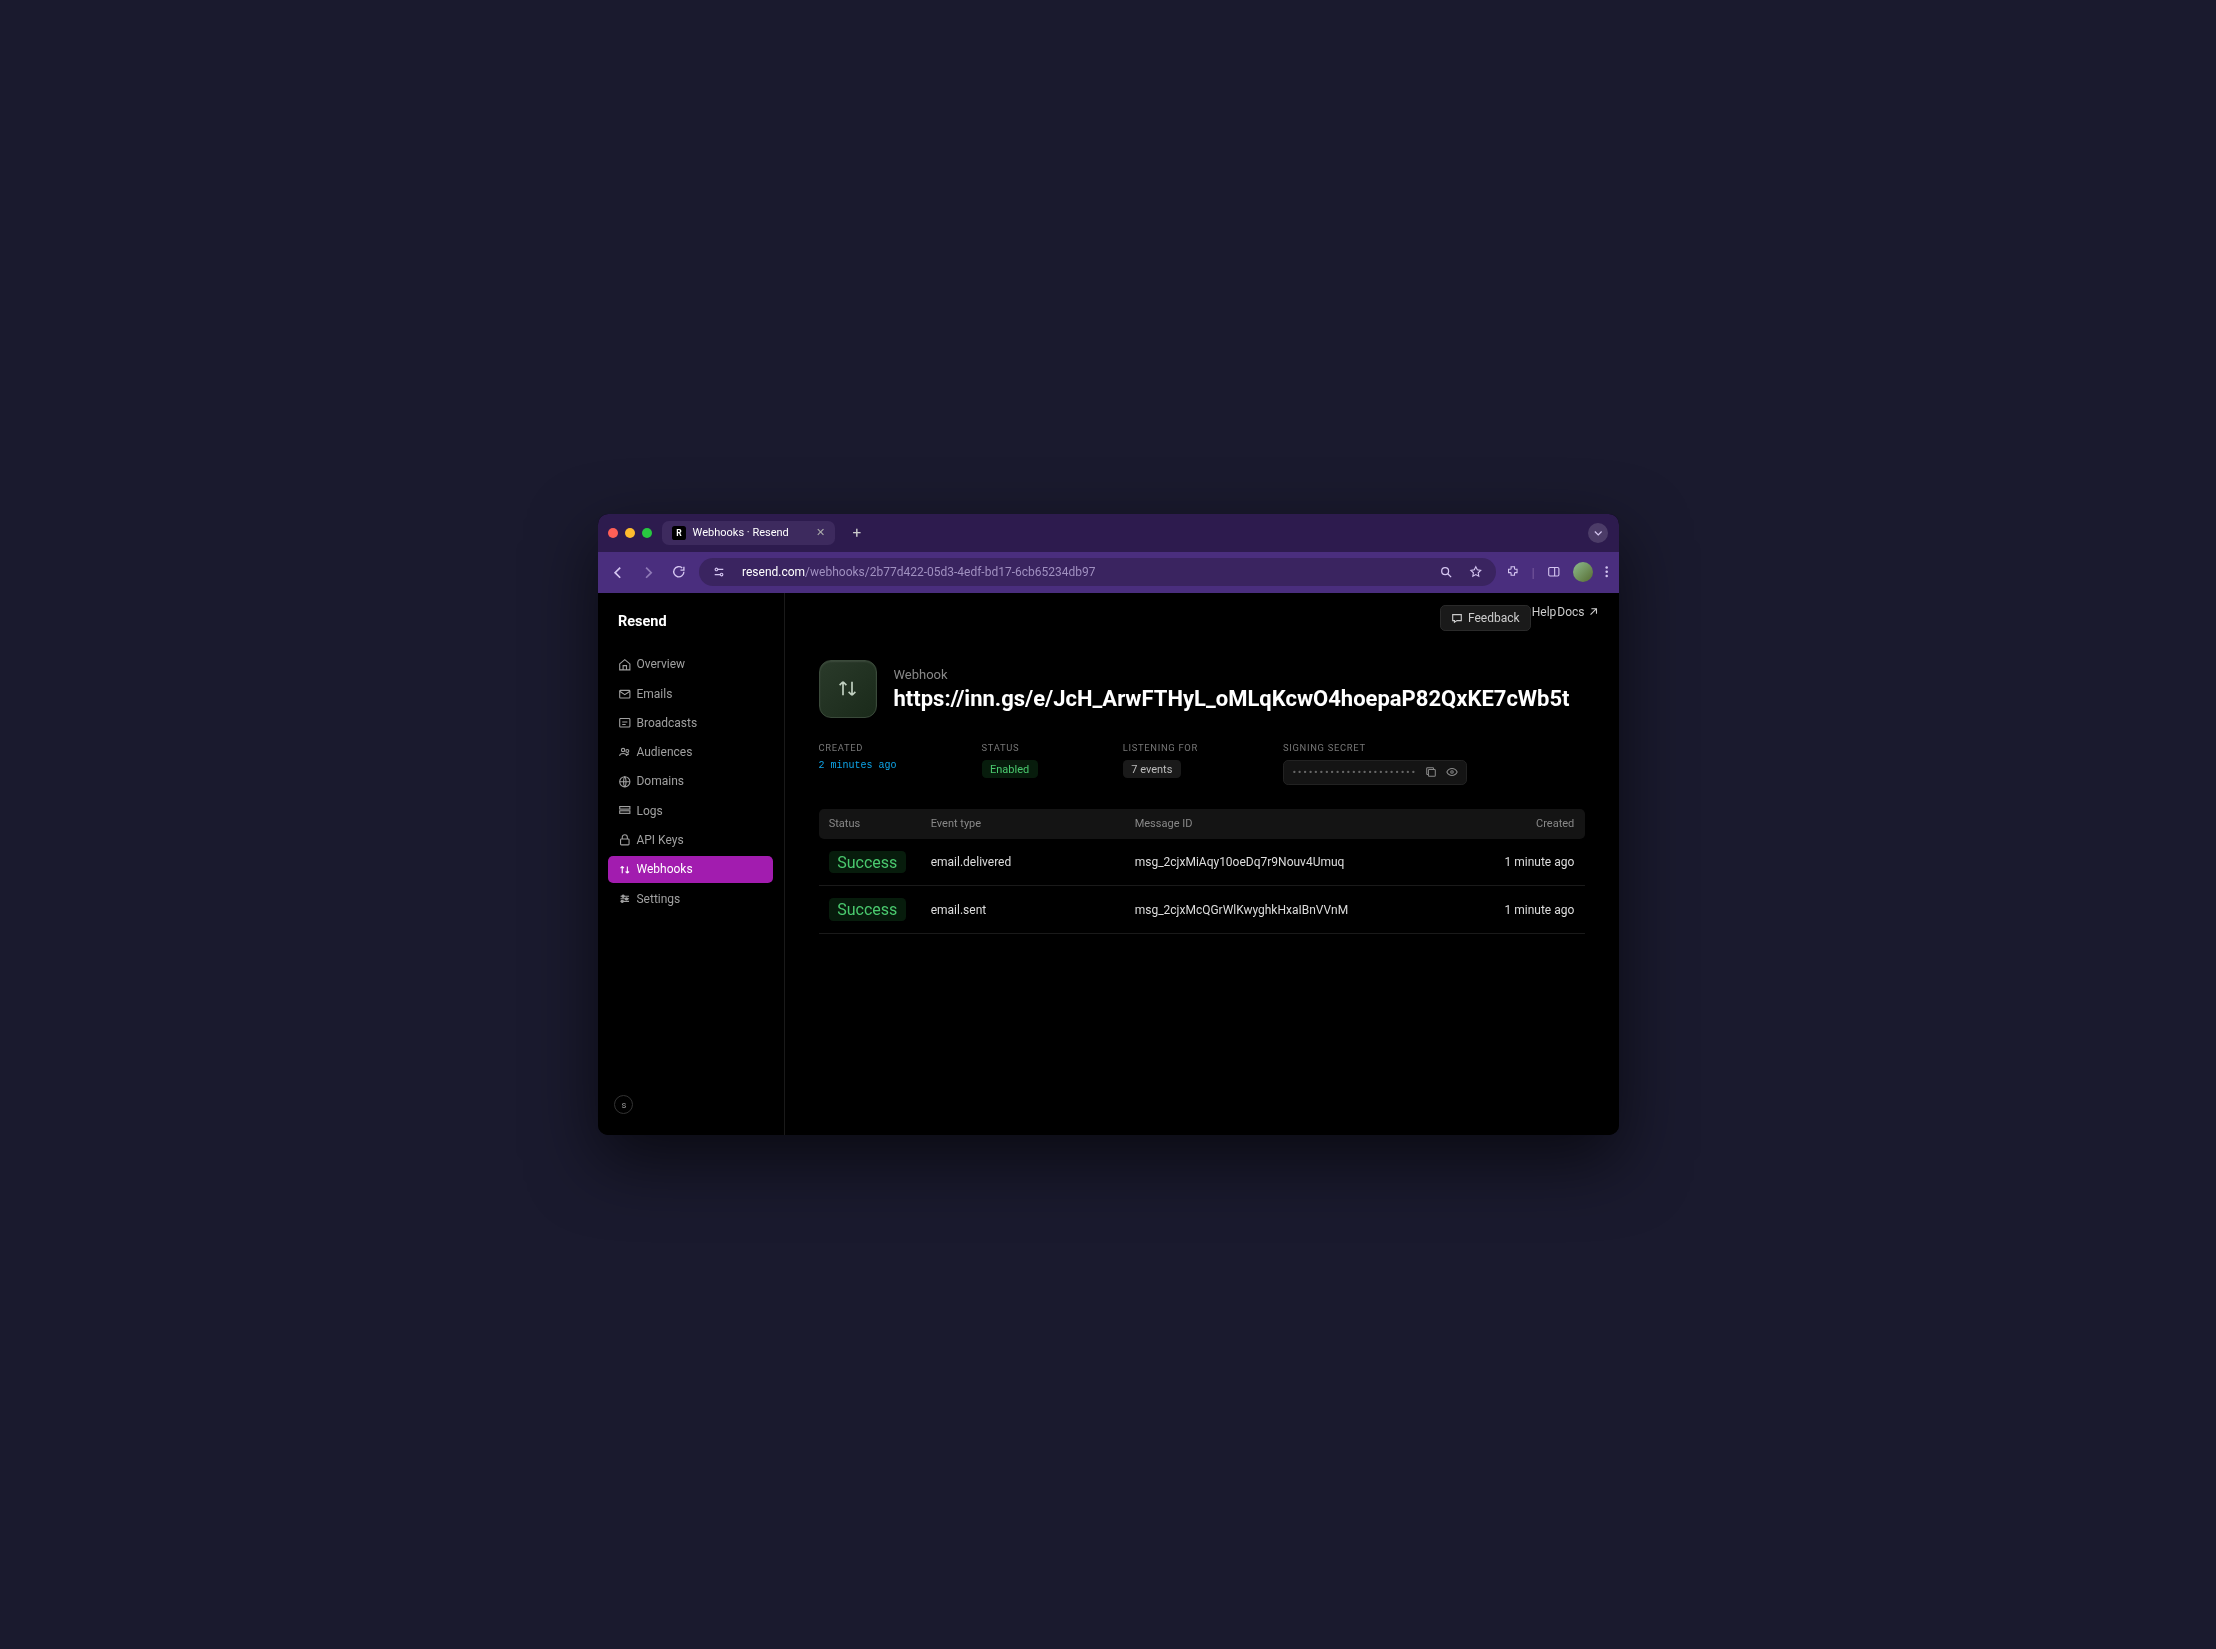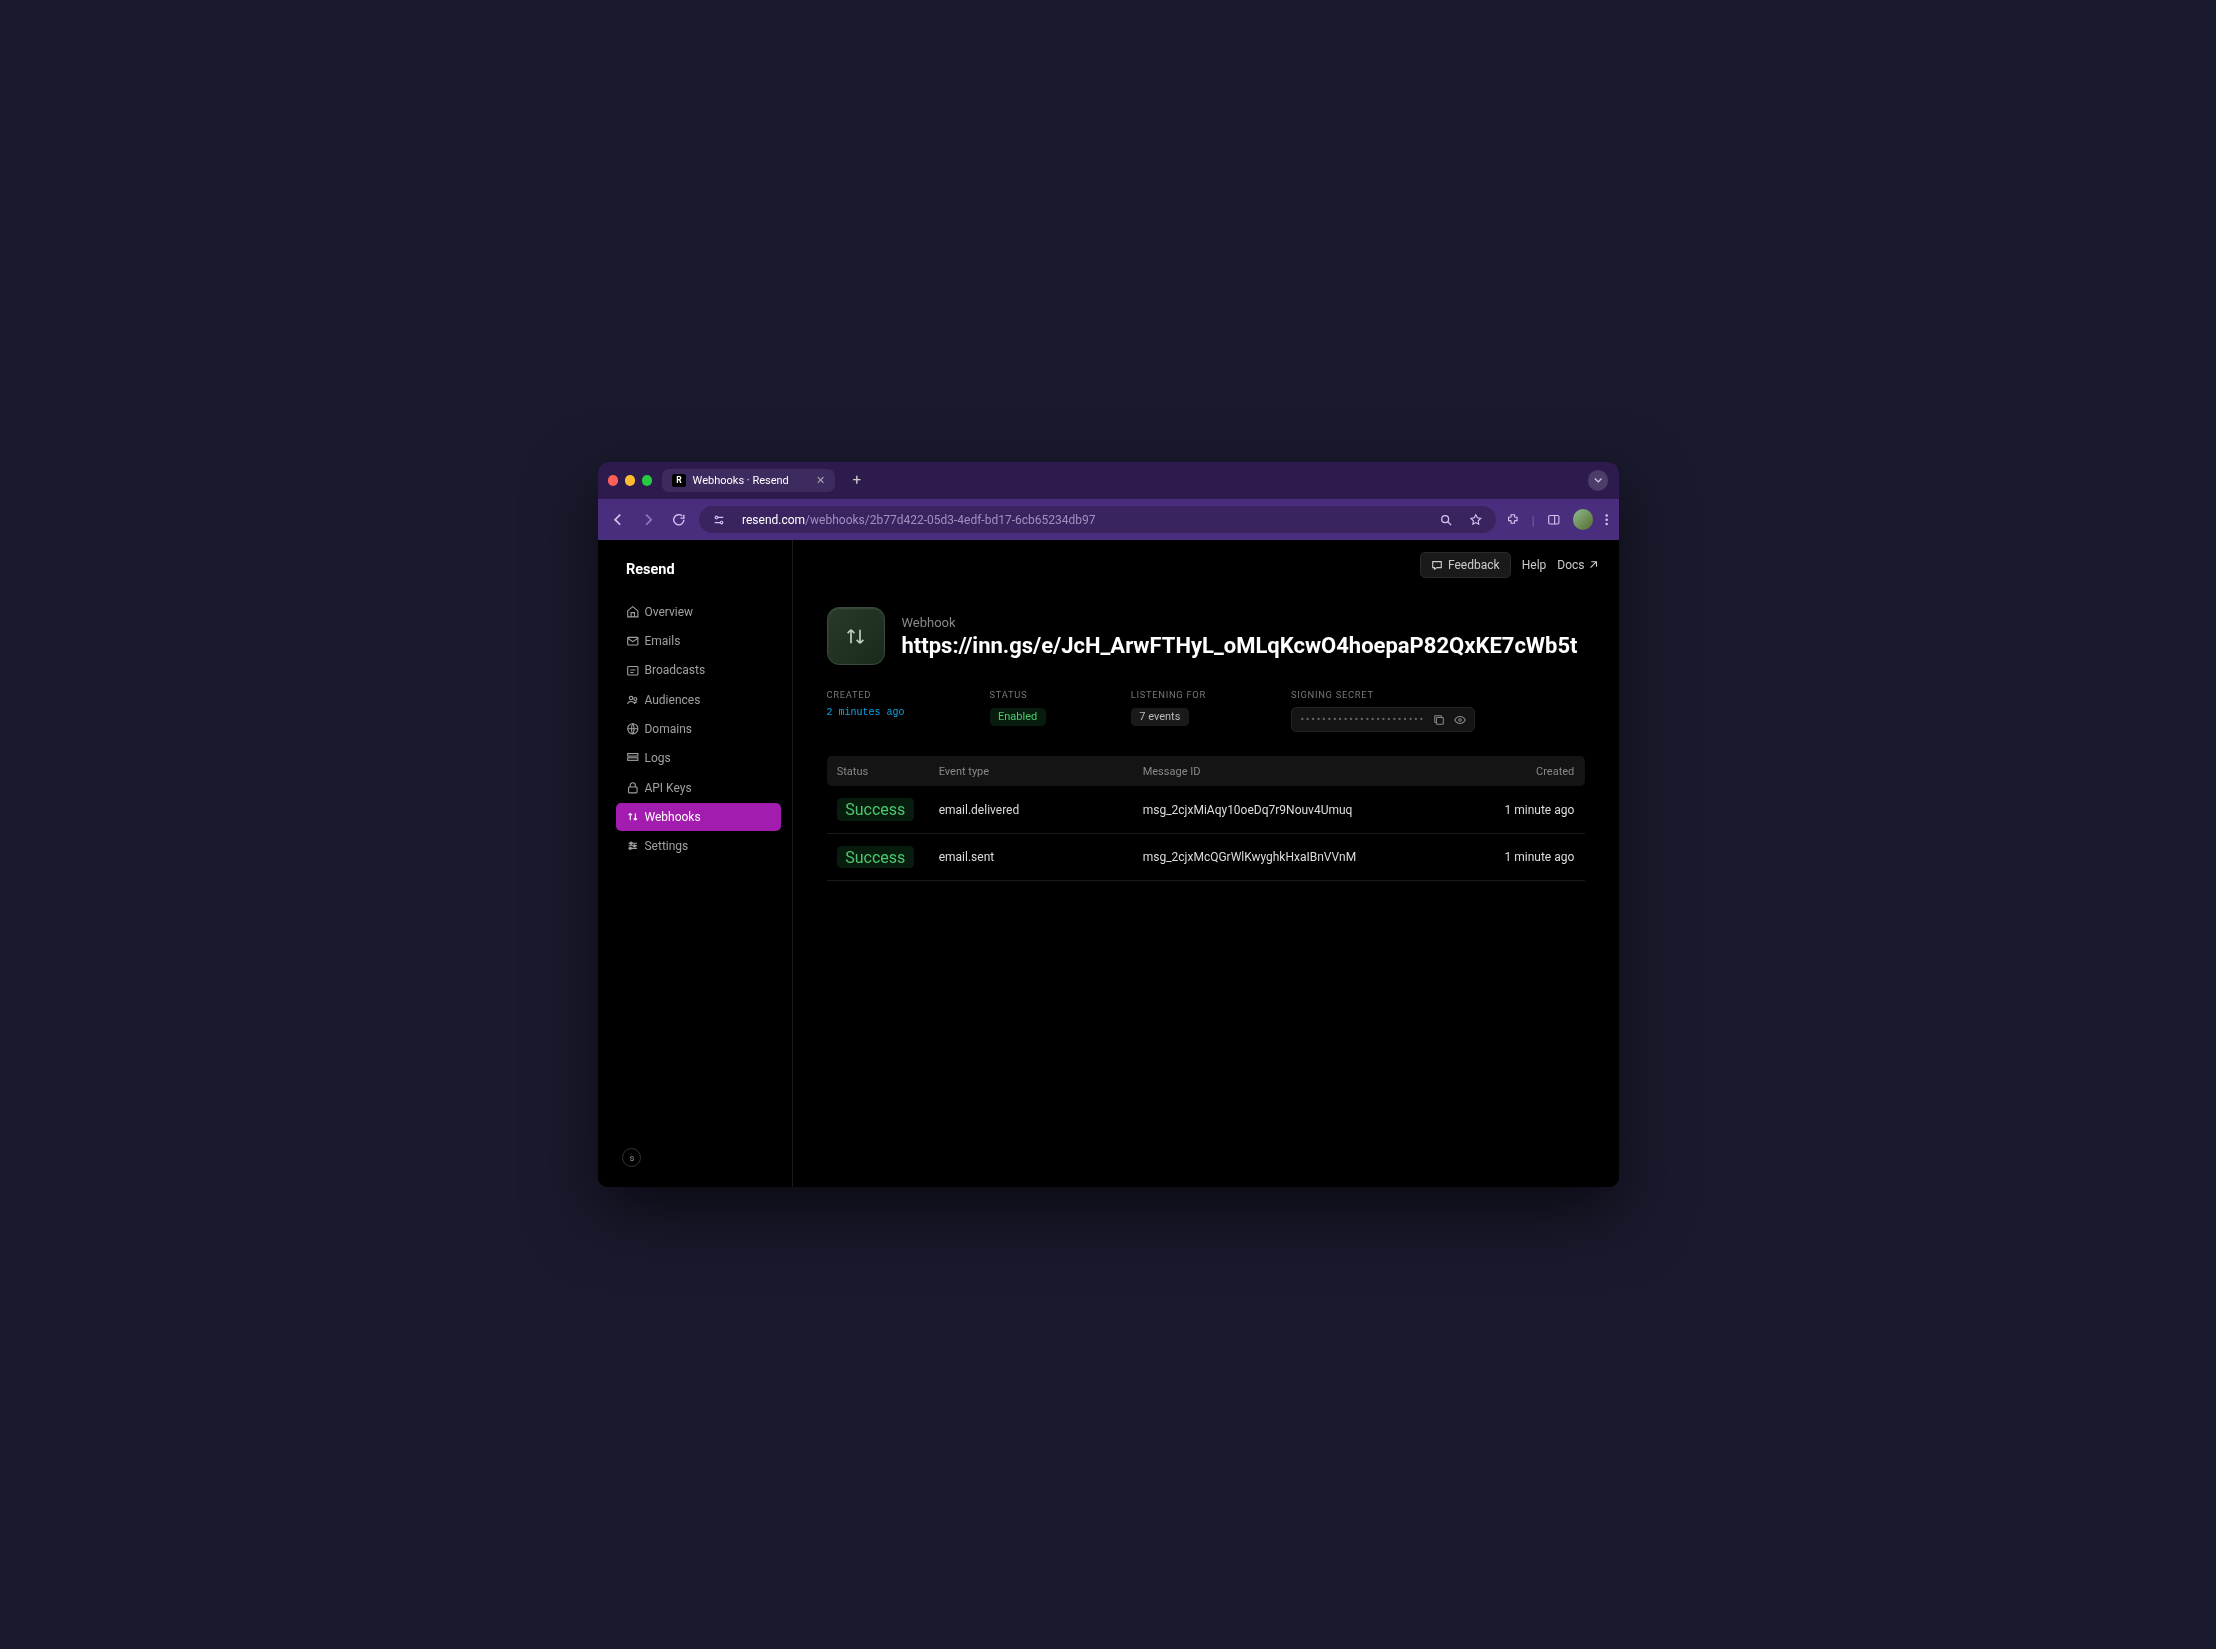--- a/index.html
+++ b/index.html
@@ -86,22 +86,21 @@
     .toolbar-icons .icon { cursor: pointer; }
     .avatar {
       width: 20.4px; height: 20.4px; border-radius: 50%;
       background: linear-gradient(135deg, #8fbc8f, #556b2f);
     }
 
     
     .app {
       display: flex;
       background: #000;
-      height: 647px;
-      padding-left: 8px;
+      height: 542px;
     }
     .sidebar {
       width: 187px;
       border-right: 0.9px solid #1a1a1a;
       display: flex;
       flex-direction: column;
       padding: 13.6px 10.2px;
     }
     .logo {
       color: #fff;
@@ -137,22 +136,22 @@
 
     .main {
       flex: 1;
       overflow: hidden;
       display: flex;
       flex-direction: column;
     }
     .app-header {
       display: flex;
       justify-content: flex-end;
-      align-items: center;
-      gap: 11px;
+      align-items: flex-start;
+      gap: 1px;
       padding: 12px 20.4px;
     }
     .feedback-btn {
       display: flex; align-items: center; gap: 5.1px;
       background: #1a1a1a;
       border: 0.9px solid #2a2a2a;
       padding: 5.1px 10.2px;
       border-radius: 5.1px;
       color: #ccc;
       font-size: 12px;

